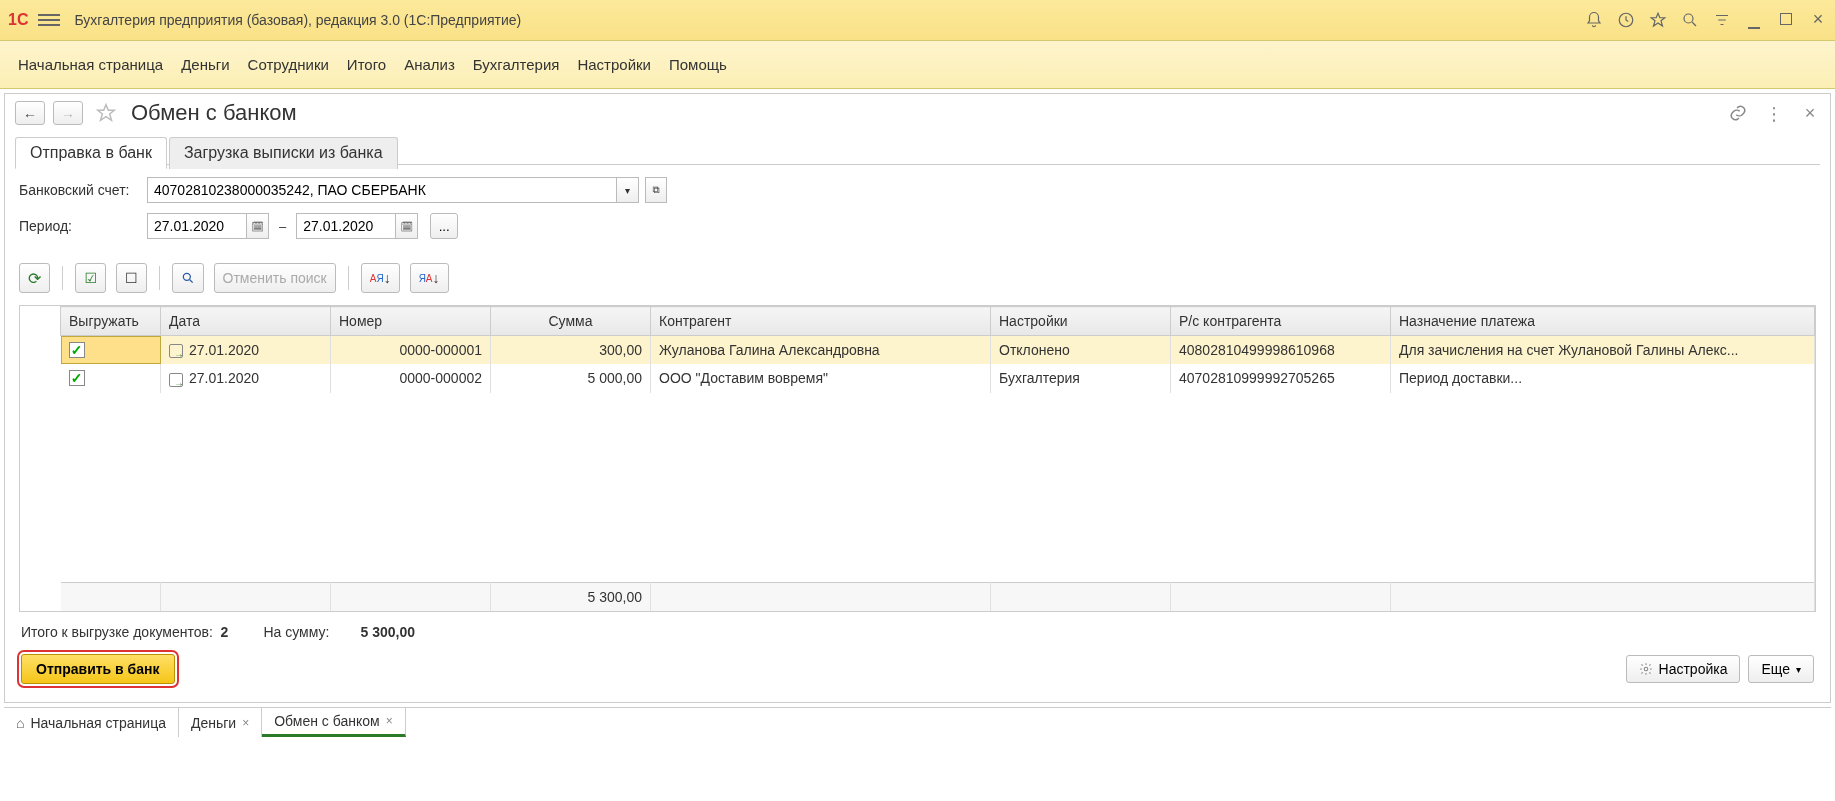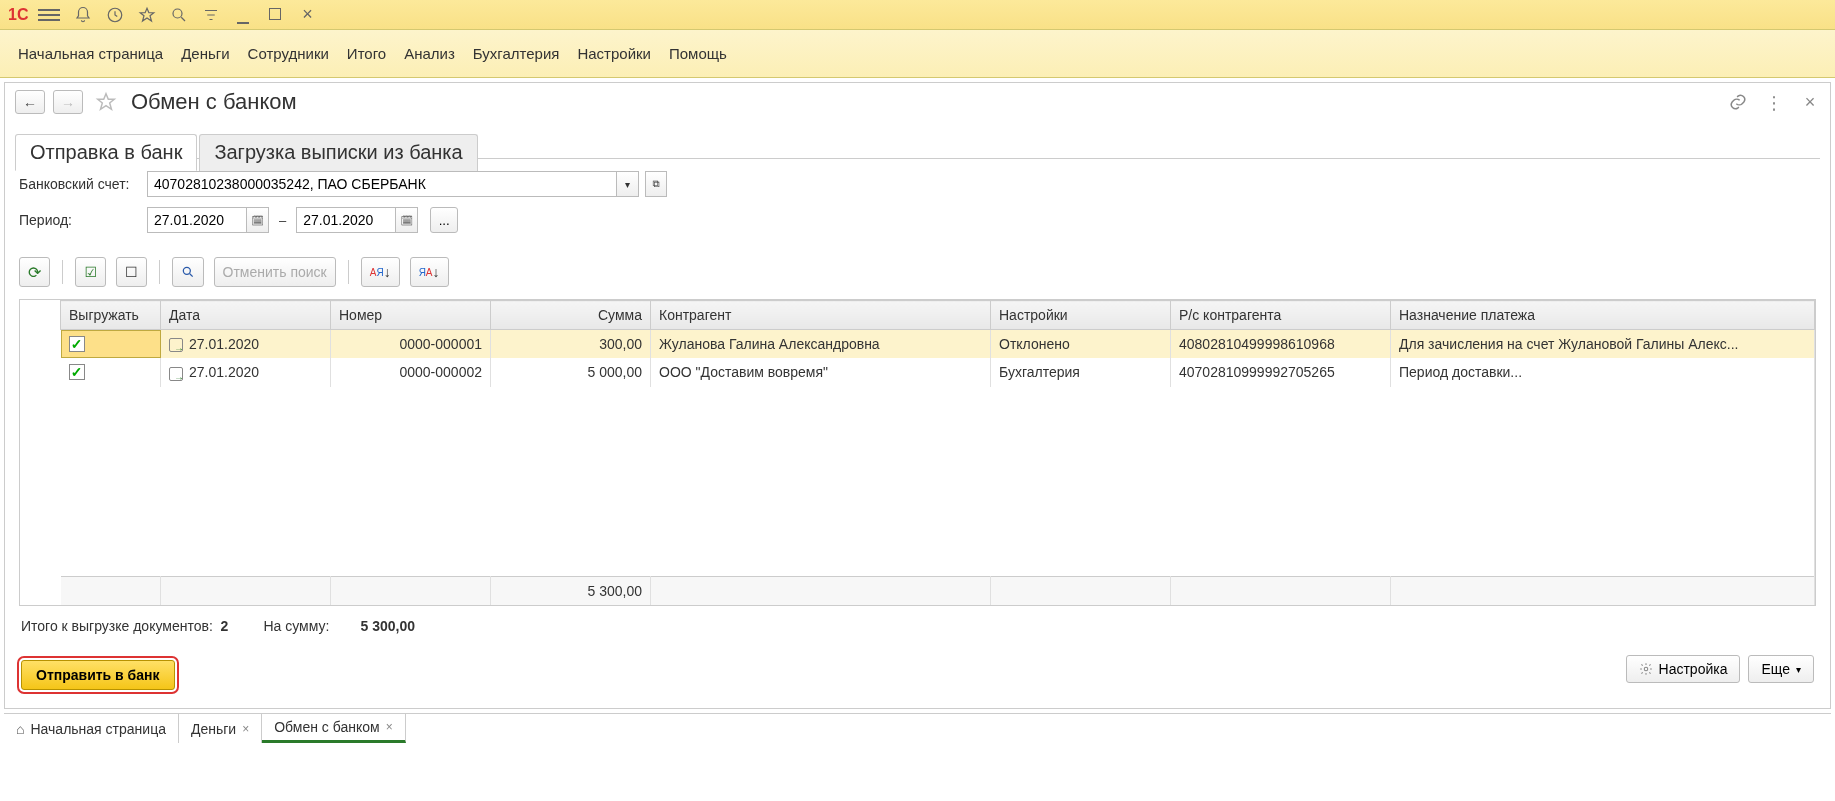--- a/index.html
+++ b/index.html
@@ -1,39 +1,39 @@
 <!DOCTYPE html>
 <html><head>
 <meta charset="utf-8">
 <style>
   * { box-sizing: border-box; margin: 0; padding: 0; }
   body { font-family: Arial, sans-serif; font-size: 13px; color: #333; background: #fff; width: 1835px; }
   
-  .title-bar { height: 30px; background: linear-gradient(#fce99a, #f9e187); display: flex; align-items: center; padding: 0 8px; border-bottom: 1px solid #d4c870; }
+  .title-bar { height: 41px; background: linear-gradient(#fce99a, #f9e187); display: flex; align-items: center; padding: 0 8px; border-bottom: 1px solid #d4c870; }
   .logo-1c { color: #d33; font-weight: bold; font-size: 16px; margin-right: 10px; }
   .hamburger { width: 22px; height: 22px; display: flex; flex-direction: column; justify-content: center; gap: 3px; margin-right: 14px; cursor: pointer; }
   .hamburger span { height: 2px; background: #666; }
   .title-text { flex: 1; color: #444; font-size: 14px; }
   .title-icons { display: flex; gap: 14px; align-items: center; }
   .title-icon { width: 18px; height: 18px; cursor: pointer; color: #666; }
   
   .menu-bar { height: 48px; background: linear-gradient(#fdf4cc, #fcefb5); display: flex; align-items: center; padding: 0 18px; gap: 18px; border-bottom: 1px solid #d4c870; }
   .menu-item { font-size: 15px; color: #333; cursor: pointer; }
   
   .content-wrap { border: 1px solid #ccc; margin: 4px; background: #fff; }
   
   .page-header { display: flex; align-items: center; padding: 6px 10px; gap: 8px; }
   .nav-btn { width: 30px; height: 24px; border: 1px solid #bbb; background: linear-gradient(#fff,#eee); border-radius: 3px; display: flex; align-items: center; justify-content: center; cursor: pointer; font-size: 14px; color: #444; }
   .nav-btn.disabled { color: #bbb; }
   .star-outline { width: 22px; height: 22px; cursor: pointer; margin-left: 4px; }
   .page-title { font-size: 22px; margin-left: 6px; flex: 1; }
   .hdr-icon { width: 20px; height: 20px; cursor: pointer; color: #888; margin-left: 8px; }
   
   .tabs { display: flex; border-bottom: 1px solid #ccc; margin: 0 10px; }
-  .tab { padding: 6px 14px; border: 1px solid #ccc; background: #eee; border-bottom: none; margin-right: 2px; cursor: pointer; font-size: 20px; border-radius: 3px 3px 0 0; position: relative; top: 13px; }
+  .tab { padding: 6px 14px; border: 1px solid #ccc; background: #eee; border-bottom: none; margin-right: 2px; cursor: pointer; font-size: 16px; border-radius: 3px 3px 0 0; position: relative; top: 5px; }
   .tab.active { background: #fff; border-bottom: 1px solid #fff; }
   
   .form-area { padding: 12px 14px 8px 14px; }
   .form-row { display: flex; align-items: center; margin-bottom: 10px; }
   .form-label { width: 128px; font-size: 14px; }
   .text-input { height: 26px; border: 1px solid #bbb; padding: 0 6px; font-size: 14px; }
   .bank-account { width: 470px; }
   .input-btn { width: 22px; height: 26px; border: 1px solid #bbb; border-left: none; background: linear-gradient(#fff,#eee); cursor: pointer; display: flex; align-items: center; justify-content: center; font-size: 10px; }
   .date-input { width: 100px; }
   .period-dash { margin: 0 10px; }
@@ -54,21 +54,21 @@
   .doc-ico { display: inline-block; width: 14px; height: 14px; border: 1px solid #888; border-radius: 2px; position: relative; vertical-align: middle; margin-right: 6px; }
   .doc-ico::after { content:'→'; color:#2a7a2a; font-size:10px; position:absolute; right:-2px; bottom:-2px; }
   td.num, th.num { text-align: right; }
   .table-body-space { height: 190px; background: #fff; }
   .totals-row td { background: #f7f7f7; border-top: 1px solid #ccc; }
   
   .summary { padding: 12px 16px 0 16px; font-size: 14px; }
   .summary b { font-weight: bold; }
   
   .footer-buttons { display: flex; padding: 14px 16px 18px 16px; align-items: center; }
-  .primary-btn { background: linear-gradient(#ffe066,#f5c518); border: 1px solid #b89200; padding: 6px 14px; font-size: 14px; font-weight: bold; cursor: pointer; border-radius: 3px; outline: 2px solid #d33; outline-offset: 2px; margin-top: 12px; }
+  .primary-btn { background: linear-gradient(#ffe066,#f5c518); border: 1px solid #b89200; padding: 6px 14px; font-size: 14px; font-weight: bold; cursor: pointer; border-radius: 3px; outline: 2px solid #d33; outline-offset: 2px; }
   .spacer { flex: 1; }
   .sec-btn { border: 1px solid #bbb; background: linear-gradient(#fff,#eee); padding: 5px 12px; font-size: 14px; border-radius: 3px; cursor: pointer; margin-left: 8px; display: flex; align-items: center; gap: 6px; text-align: right; }
   .gear-small { color: #888; }
   
   .bottom-tabs { display: flex; border-top: 1px solid #ccc; height: 30px; align-items: stretch; background: #fff; margin: 0 4px 4px 4px; }
   .btab { display: flex; align-items: center; padding: 0 12px; border-right: 1px solid #ccc; cursor: pointer; font-size: 14px; gap: 6px; }
   .btab.active { border-bottom: 3px solid #2a7a2a; }
   .home-ico { font-size: 14px; color: #555; }
   .close-x { color: #888; font-size: 12px; cursor: pointer; }
   
@@ -77,20 +77,21 @@
 </head>
 <body>
 
 <div class="title-bar">
   <span class="logo-1c">1C</span>
   <div class="hamburger">
       <span></span>
       <span></span>
       <span></span>
     </div>
+  <div class="title-text">Бухгалтерия предприятия (базовая), редакция 3.0  (1С:Предприятие)</div>
   <div class="title-icons">
     <svg class="title-icon" viewBox="0 0 24 24" fill="none" stroke="currentColor" stroke-width="1.6">
         <path d="M6 8a6 6 0 1 1 12 0v5l2 3H4l2-3V8z"></path>
         <path d="M10 19a2 2 0 0 0 4 0"></path>
       </svg>
     <svg class="title-icon" viewBox="0 0 24 24" fill="none" stroke="currentColor" stroke-width="1.6">
         <circle cx="12" cy="12" r="9"></circle>
         <path d="M12 7v5l3 2"></path>
       </svg>
     <svg class="title-icon" viewBox="0 0 24 24" fill="none" stroke="currentColor" stroke-width="1.6">
@@ -198,21 +199,21 @@
         <col style="width:340px">
           <col style="width:180px">
           <col style="width:220px">
           <col>
       </colgroup>
       <thead>
         <tr>
           <th>Выгружать</th>
           <th>Дата</th>
           <th>Номер</th>
-          <th class="num" style="text-align:right;">Сумма</th>
+          <th class="num" style="text-align:center;">Сумма</th>
           <th>Контрагент</th>
           <th>Настройки</th>
           <th>Р/с контрагента</th>
           <th>Назначение платежа</th>
         </tr>
       </thead>
       <tbody>
         <tr class="selected">
           <td><span class="chk">✓</span></td>
           <td><span class="doc-ico"></span><span>27.01.2020</span></td>

